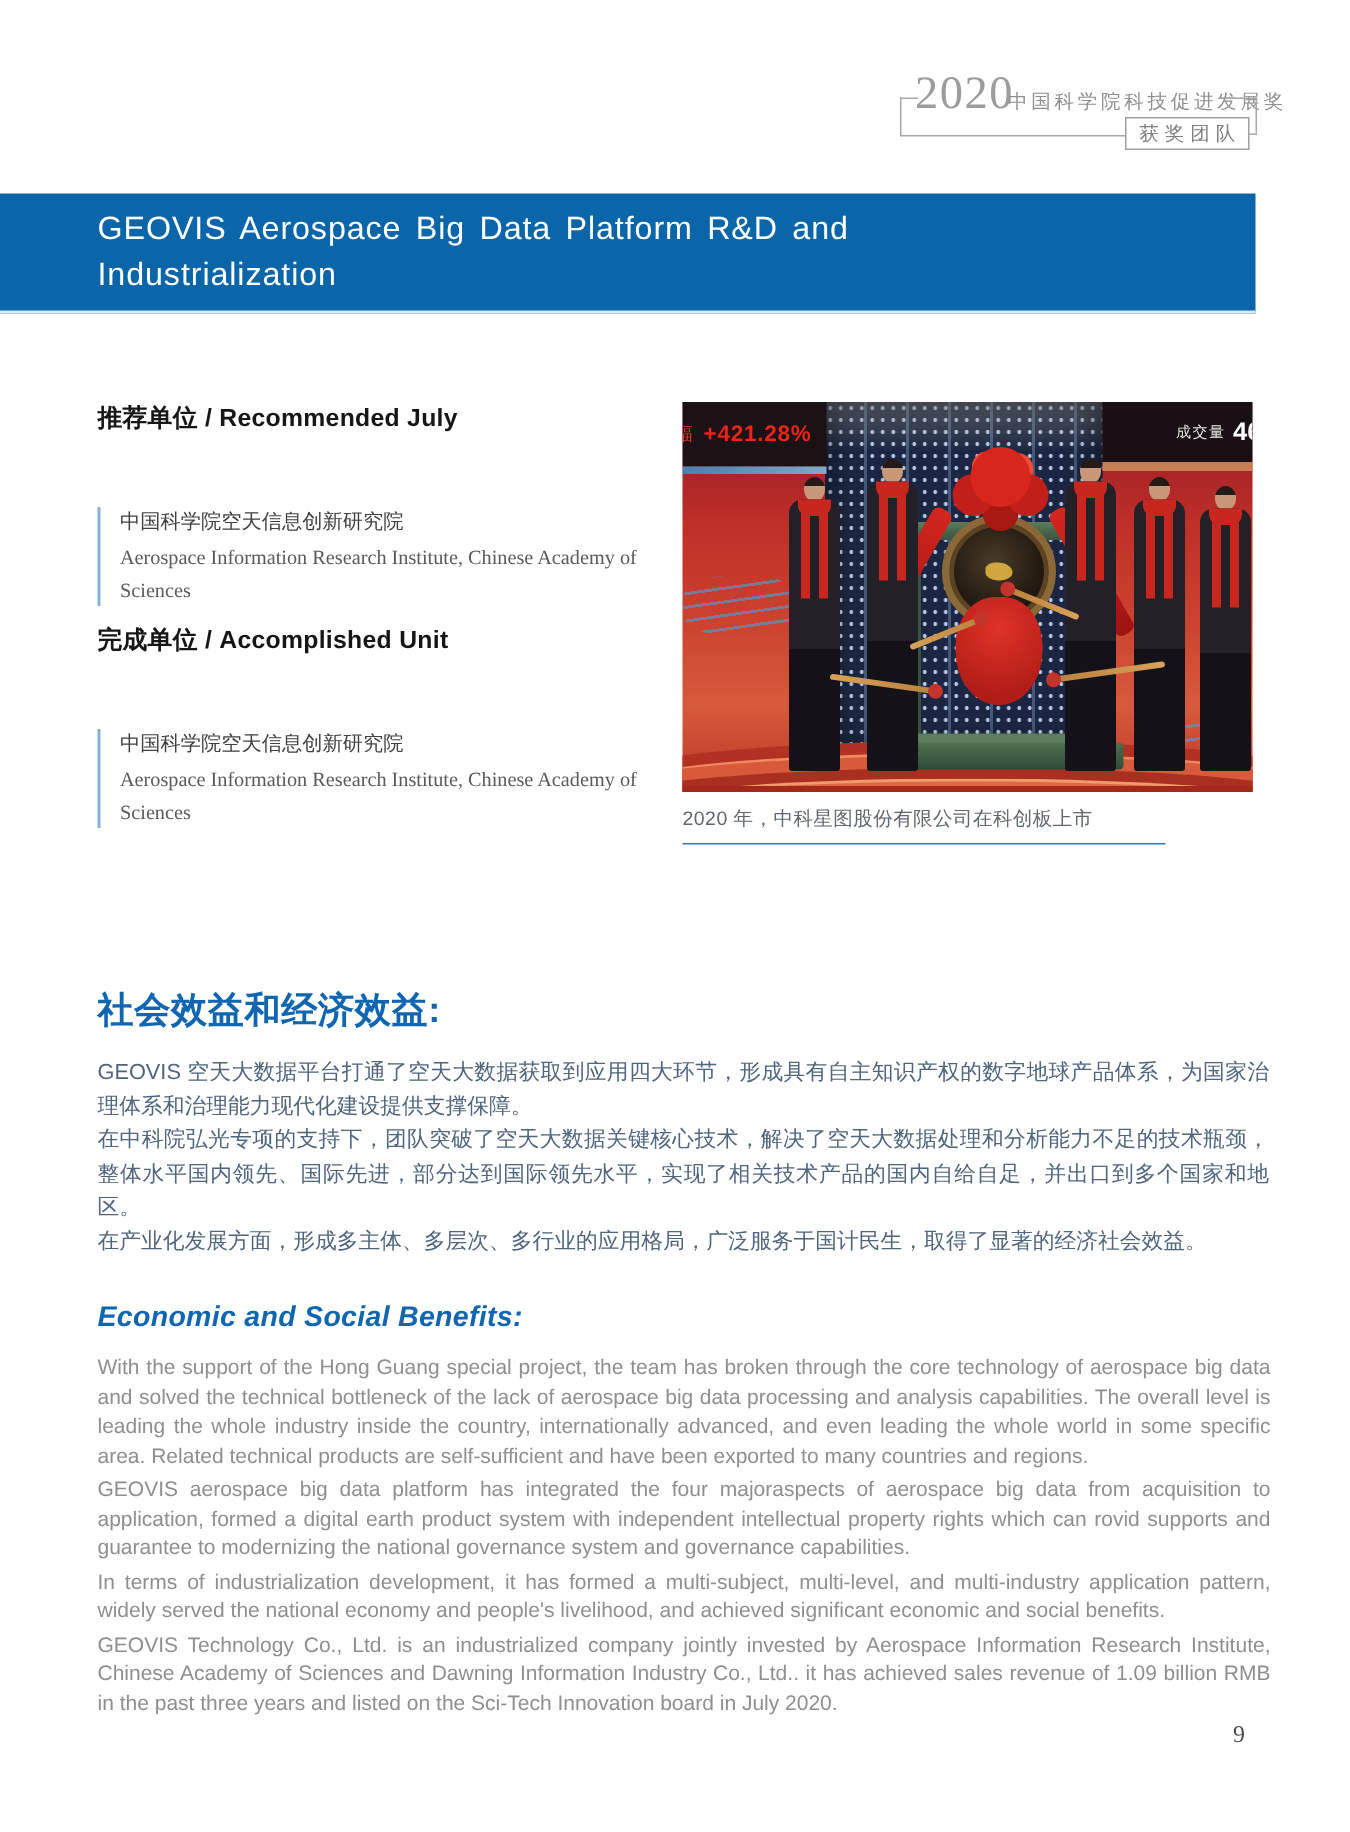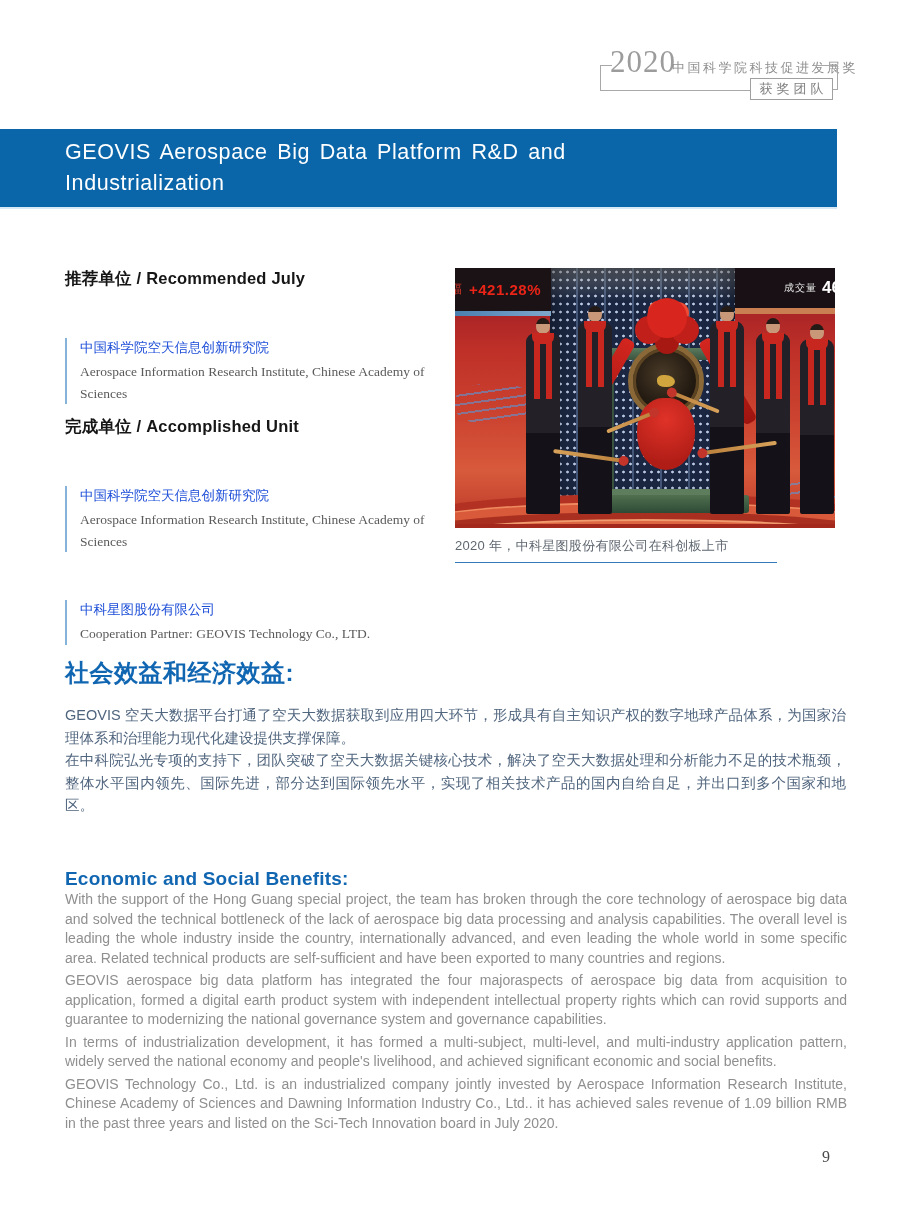--- a/index.html
+++ b/index.html
@@ -29,21 +29,21 @@
                   background:#0a66a9; border-bottom:2px solid #d9e8f5;
                   display:flex; flex-direction:column; justify-content:center;
                   padding-left:65px; color:#ffffff; }
   .title-banner .t-line { font-size:21.5px; line-height:31px; font-weight:400; letter-spacing:0.6px; word-spacing:3px; }
 
   
   .units { position:absolute; left:65px; top:268px; width:385px; }
   .unit { margin-bottom:12px; }
   .unit-heading { font-size:16.5px; font-weight:bold; color:#161616; letter-spacing:0.2px; margin-bottom:8px; }
   .unit-body { border-left:2px solid #85b3da; padding-left:13px; }
-  .unit-cn { font-size:13.5px; color:#1d4ed8; line-height:20px; margin-bottom:3px;margin-top:48px; }
+  .unit-cn { font-size:13.5px; color:#404040; line-height:20px; margin-bottom:3px;margin-top:48px; }
   .unit-en { font-family:"Liberation Serif","DejaVu Serif",serif; font-size:13.5px; color:#5a5a5a; line-height:21.5px; }
 
   
   .photo-block { position:absolute; left:455px; top:268px; width:380px; }
   .photo { position:relative; width:380px; height:260px; overflow:hidden;
            background:linear-gradient(180deg,#6e1220 0%,#a01f26 10%,#bf3028 32%,#cc4430 58%,#d85a3c 78%,#b83526 100%); }
   .photo::after { content:""; position:absolute; left:0; bottom:0; width:100%; height:4px; background:#a5281c; z-index:12; }
 
   .led-tower { position:absolute; left:95px; top:0; width:185px; height:236px; z-index:1;
     background:
@@ -136,21 +136,21 @@
   .caption-divider { width:322px; border-top:1px solid #3379b8; margin-top:7px; }
   .caption-en { margin-top:6px; font-size:10.8px; color:#4a4f54; }
 
   
   .benefits-cn { position:absolute; left:65px; top:657px; width:781px; }
   .benefits-cn h2 { font-size:24px; font-weight:bold; color:#1166b2; margin-bottom:15px; letter-spacing:0.5px; }
   .benefits-cn p { font-size:14.5px; color:#50657e; line-height:22.5px; text-align:justify; }
 
   
   .benefits-en { position:absolute; left:65px; top:868px; width:782px; }
-  .benefits-en h2 { font-size:19px; font-weight:bold; color:#1166b2; letter-spacing:0.2px; }
+  .benefits-en h2 { font-size:19px; font-weight:bold; color:#1166b2; margin-bottom:12px; letter-spacing:0.2px;font-style:italic; }
   .benefits-en p { font-size:14px; color:#8f8f8f; line-height:19.5px; text-align:justify; }
   .benefits-en p + p { margin-top:3px; }
 
   .page-number { position:absolute; left:822px; top:1148px; font-family:"Liberation Serif","DejaVu Serif",serif;
                  font-size:16px; color:#4a4a4a; }
 </style>
 </head>
 <body>
 
 <div class="award-header">
@@ -177,24 +177,20 @@
     </div>
   </div>
   <div class="unit">
     <div class="unit-heading">完成单位 / Accomplished Unit</div>
     <div class="unit-body">
       <div class="unit-cn">中国科学院空天信息创新研究院</div>
       <div class="unit-en">Aerospace Information Research Institute, Chinese Academy of Sciences</div>
     </div>
   </div>
   <div class="unit">
-    <div class="unit-body">
-      <div class="unit-cn">中科星图股份有限公司</div>
-      <div class="unit-en">Cooperation Partner: GEOVIS Technology Co., LTD.</div>
-    </div>
   </div>
 </div>
 
 <div class="photo-block">
   <div class="photo">
     <div class="led-tower"></div>
 
     <div class="ticker-left">
       <span class="t-label">幅</span>
       <span class="t-value">+421.28%</span>
@@ -265,20 +261,21 @@
   </div>
 
   <div class="caption-cn">2020 年，中科星图股份有限公司在科创板上市</div>
   <div class="caption-divider"></div>
 </div>
 
 <div class="benefits-cn">
   <h2>社会效益和经济效益:</h2>
   <p>GEOVIS 空天大数据平台打通了空天大数据获取到应用四大环节，形成具有自主知识产权的数字地球产品体系，为国家治理体系和治理能力现代化建设提供支撑保障。</p>
   <p>在中科院弘光专项的支持下，团队突破了空天大数据关键核心技术，解决了空天大数据处理和分析能力不足的技术瓶颈，整体水平国内领先、国际先进，部分达到国际领先水平，实现了相关技术产品的国内自给自足，并出口到多个国家和地区。</p>
+  <p>在产业化发展方面，形成多主体、多层次、多行业的应用格局，广泛服务于国计民生，取得了显著的经济社会效益。</p>
 </div>
 
 <div class="benefits-en">
   <h2>Economic and Social Benefits:</h2>
   <p>With the support of the Hong Guang special project, the team has broken through the core technology of aerospace big data and solved the technical bottleneck of the lack of aerospace big data processing and analysis capabilities. The overall level is leading the whole industry inside the country, internationally advanced, and even leading the whole world in some specific area. Related technical products are self-sufficient and have been exported to many countries and regions.</p>
   <p>GEOVIS aerospace big data platform has integrated the four majoraspects of aerospace big data from acquisition to application, formed a digital earth product system with independent intellectual property rights which can rovid supports and guarantee to modernizing the national governance system and governance capabilities.</p>
   <p>In terms of industrialization development, it has formed a multi-subject, multi-level, and multi-industry application pattern, widely served the national economy and people's livelihood, and achieved significant economic and social benefits.</p>
   <p>GEOVIS Technology Co., Ltd. is an industrialized company jointly invested by Aerospace Information Research Institute, Chinese Academy of Sciences and Dawning Information Industry Co., Ltd.. it has achieved sales revenue of 1.09 billion RMB in the past three years and listed on the Sci-Tech Innovation board in July 2020.</p>
 </div>
 

